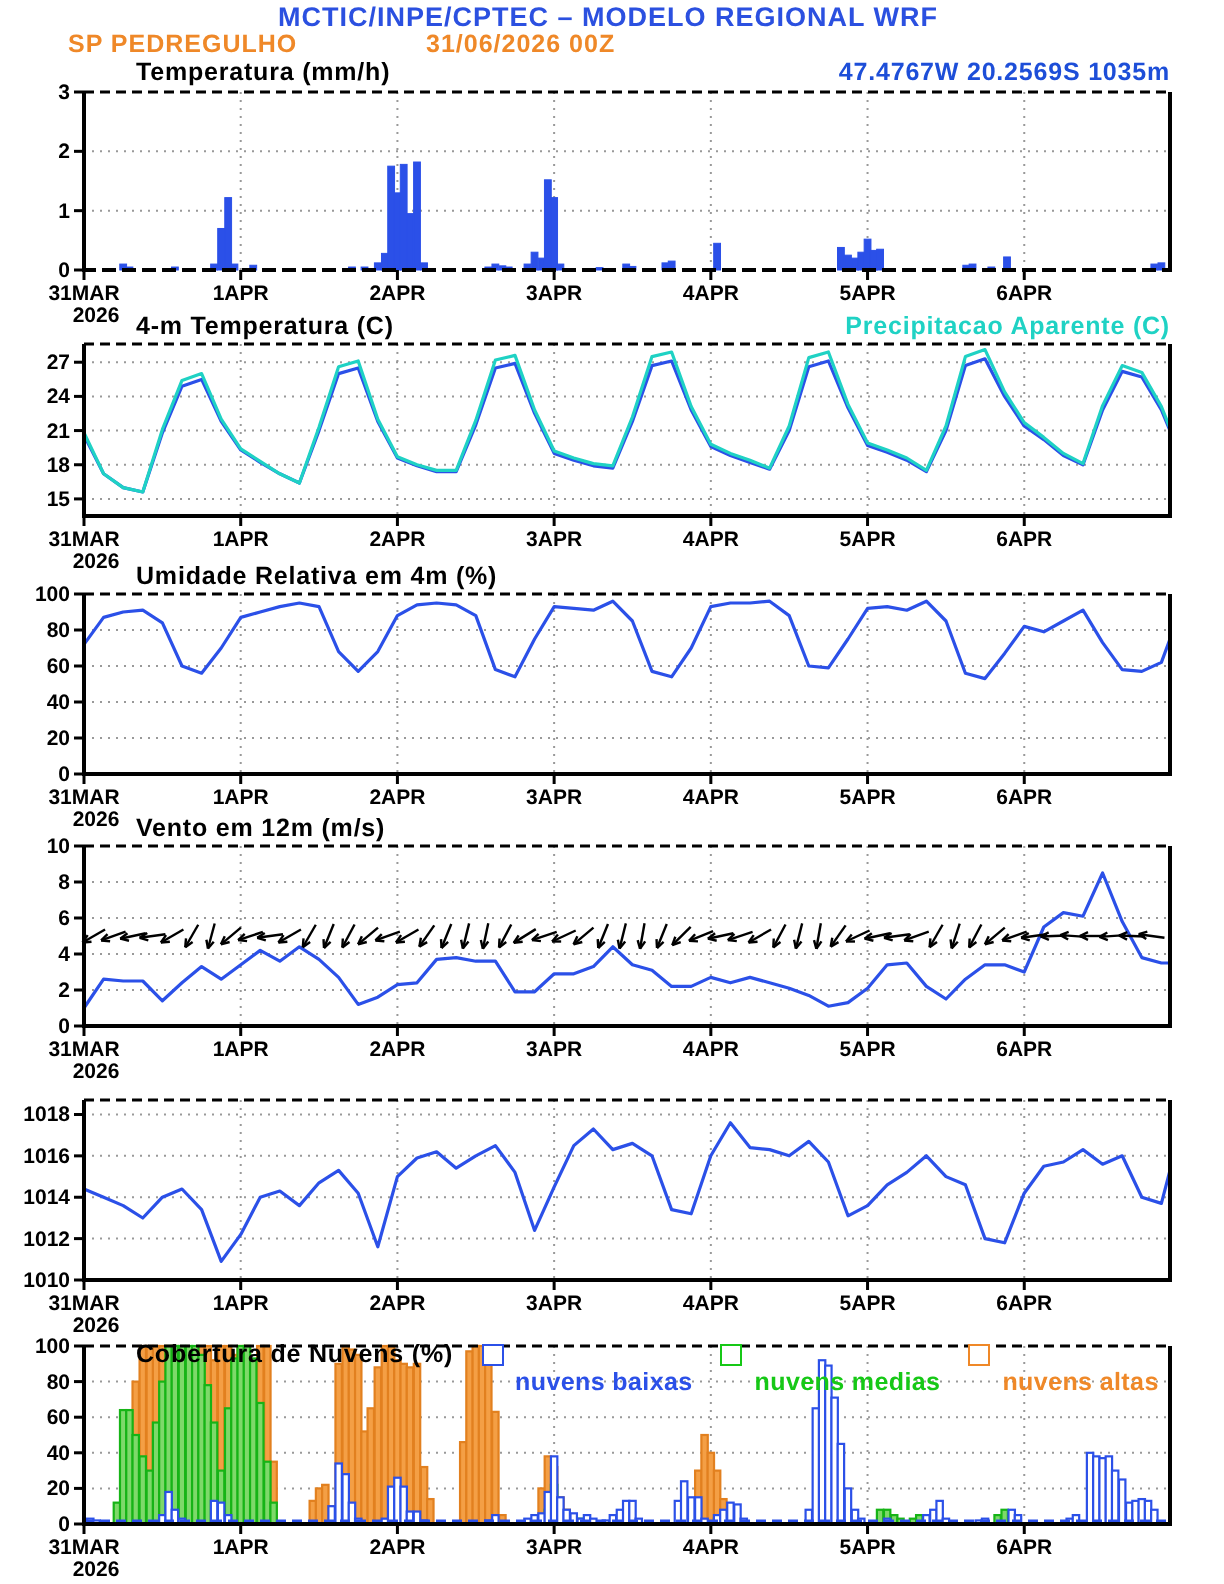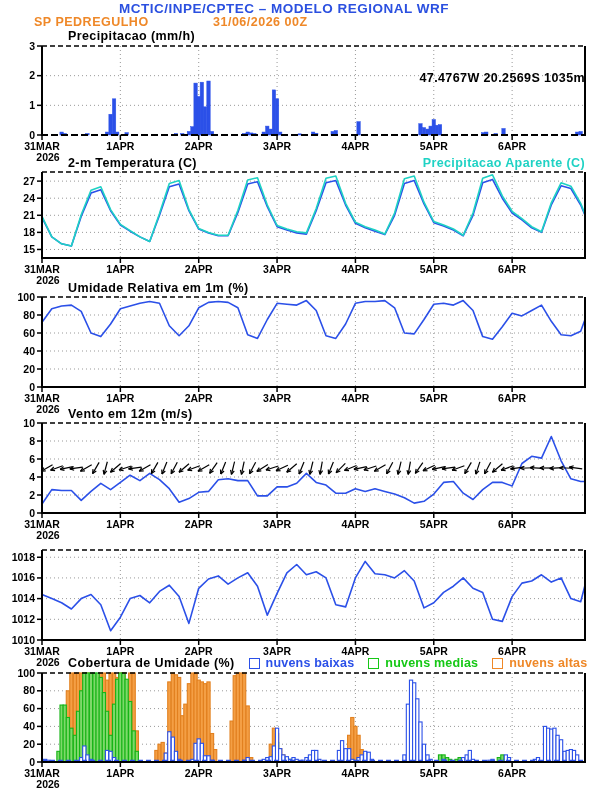--- a/index.html
+++ b/index.html
@@ -1,27 +1,27 @@
 <!DOCTYPE html>
 <html><head>
 <meta charset="utf-8">
 <style>
   html,body{margin:0;padding:0;background:#fff;}
   #page{position:relative;width:612px;height:792px;background:#ffffff;overflow:hidden;
         font-family:"Liberation Sans",sans-serif;}
   .abs{position:absolute;white-space:nowrap;}
-  .hdr-title{top:1px;left:0;width:568px;text-align:center;font-size:13.5px;font-weight:bold;letter-spacing:.5px;}
+  .hdr-title{top:1px;left:0;width:568px;text-align:center;font-size:13.5px;font-weight:bold;letter-spacing:.5px;padding-left:20px;}
   .hdr-station{top:15px;left:34px;font-size:12.5px;font-weight:bold;letter-spacing:.5px;text-align:right;}
   .hdr-run{top:15px;left:213px;font-size:12.5px;font-weight:bold;letter-spacing:.5px;}
   .panel-title{font-size:12.5px;font-weight:bold;color:#000;letter-spacing:.4px;}
   .coords{font-size:12.5px;font-weight:bold;letter-spacing:.4px;}
   svg{position:absolute;top:0;left:0;}
   .legend-row{top:656px;left:68px;font-size:12.5px;font-weight:bold;display:flex;align-items:center;gap:4px;}
   .lg-box{display:inline-block;width:9px;height:9px;background:#fff;border:1.6px solid #000;margin:0 2px 0 10px;}
-  .lg-label{letter-spacing:.2px;}
+  .lg-label{letter-spacing:.2px;margin-top:28px;}
 </style>
 </head>
 <body>
 
 <div id="page">
   <svg id="chart-svg" width="612" height="792" viewBox="0 0 612 792">
       <g>
         <line x1="120.35497835497836" y1="46" x2="120.35497835497836" y2="135" stroke="#999999" stroke-width="1" stroke-dasharray="1 3"></line>
         <line x1="198.7099567099567" y1="46" x2="198.7099567099567" y2="135" stroke="#999999" stroke-width="1" stroke-dasharray="1 3"></line>
         <line x1="277.06493506493507" y1="46" x2="277.06493506493507" y2="135" stroke="#999999" stroke-width="1" stroke-dasharray="1 3"></line>
@@ -680,33 +680,33 @@
         <text x="433.7748917748918" y="777" text-anchor="middle" font-size="10.5" font-weight="bold" fill="#000" font-family="&quot;Liberation Sans&quot;,sans-serif">5APR</text>
         <line x1="512.1298701298701" y1="762" x2="512.1298701298701" y2="767" stroke="#000" stroke-width="1.5"></line>
         <text x="512.1298701298701" y="777" text-anchor="middle" font-size="10.5" font-weight="bold" fill="#000" font-family="&quot;Liberation Sans&quot;,sans-serif">6APR</text>
       </g>
     </svg>
 
   <div class="abs hdr-title" style="color: rgb(43, 80, 224);">MCTIC/INPE/CPTEC – MODELO REGIONAL WRF</div>
   <div class="abs hdr-station" style="color: rgb(239, 136, 40);">SP PEDREGULHO</div>
   <div class="abs hdr-run" style="color: rgb(239, 136, 40);">31/06/2026 00Z</div>
 
-  <div class="abs panel-title" style="top:29px;left:68px">Precipitacao (mm/h)</div>
-  <div class="abs coords" style="top: 29px; right: 27px; color: #000000; margin-top: 42px;">47.4767W 20.2569S 1035m</div>
-
-  <div class="abs panel-title" style="top:156px;left:68px">2-m Temperatura (C)</div>
+  <div class="abs panel-title" style="top:29px;left:68px">Temperatura (mm/h)</div>
+  <div class="abs coords" style="top: 29px; right: 27px; color: #1d4ed8;">47.4767W 20.2569S 1035m</div>
+
+  <div class="abs panel-title" style="top:156px;left:68px">4-m Temperatura (C)</div>
   <div class="abs panel-title" id="apparent-title" style="top: 156px; right: 27px; color: rgb(31, 210, 196);">Precipitacao Aparente (C)</div>
 
-  <div class="abs panel-title" style="top:281px;left:68px">Umidade Relativa em 1m (%)</div>
+  <div class="abs panel-title" style="top:281px;left:68px">Umidade Relativa em 4m (%)</div>
 
   <div class="abs panel-title" style="top:407px;left:68px">Vento em 12m (m/s)</div>
 
 
   <div class="abs legend-row">
-    <span class="panel-title">Cobertura de Umidade (%)</span>
+    <span class="panel-title">Cobertura de Nuvens (%)</span>
     <span class="lg-box" id="lg0" style="border-color: rgb(43, 80, 232);"></span>
     <span class="lg-label" id="lgt0" style="color: rgb(43, 80, 232);">nuvens baixas</span>
     <span class="lg-box" id="lg1" style="border-color: rgb(22, 200, 22);"></span>
     <span class="lg-label" id="lgt1" style="color: rgb(22, 200, 22);">nuvens medias</span>
     <span class="lg-box" id="lg2" style="border-color: rgb(239, 136, 40);"></span>
     <span class="lg-label" id="lgt2" style="color: rgb(239, 136, 40); text-align: center;">nuvens altas</span>
   </div>
 </div>
 
 </body></html>

